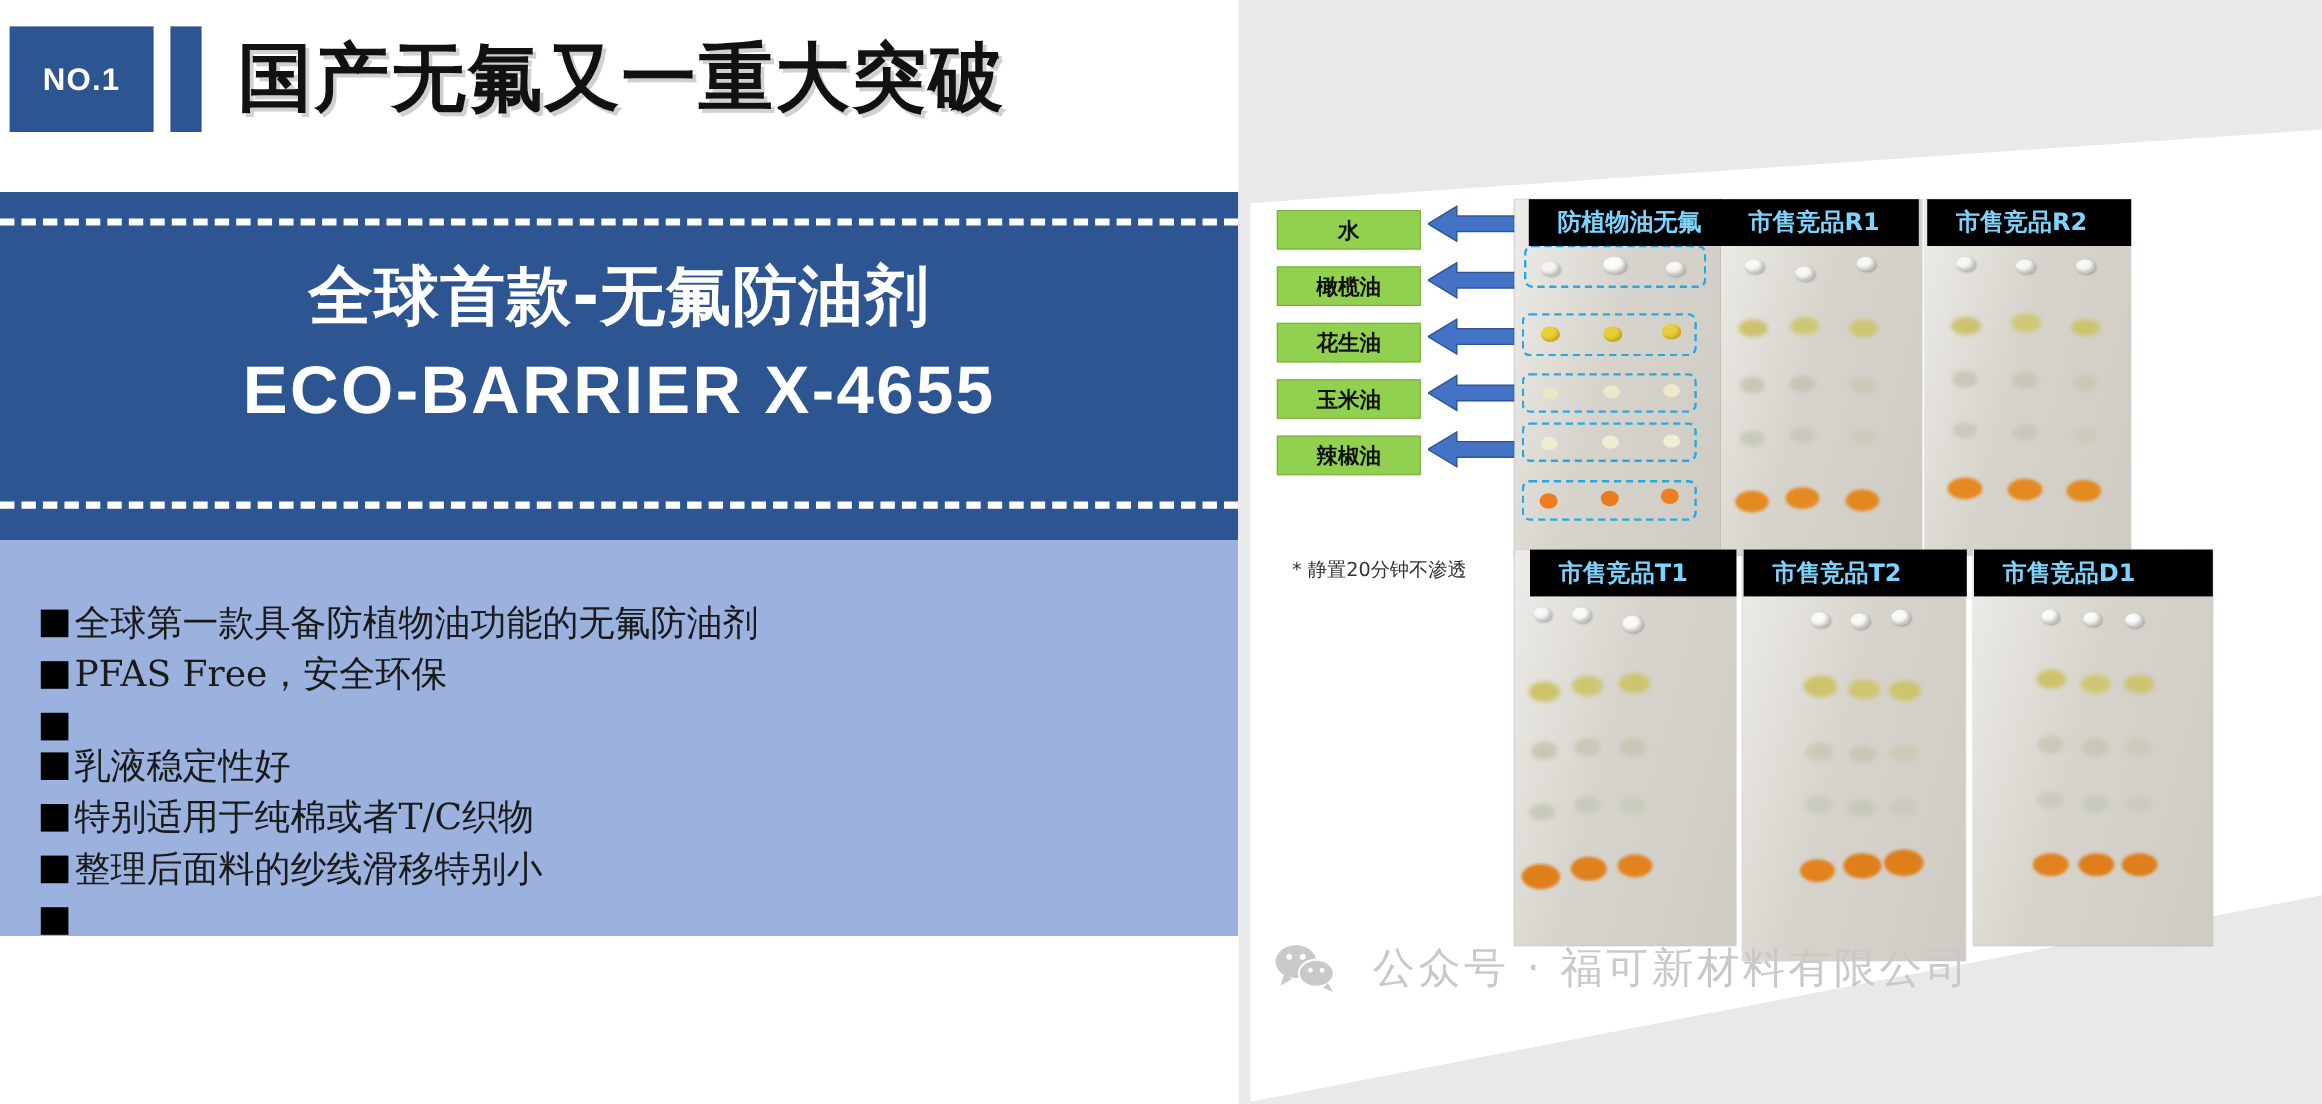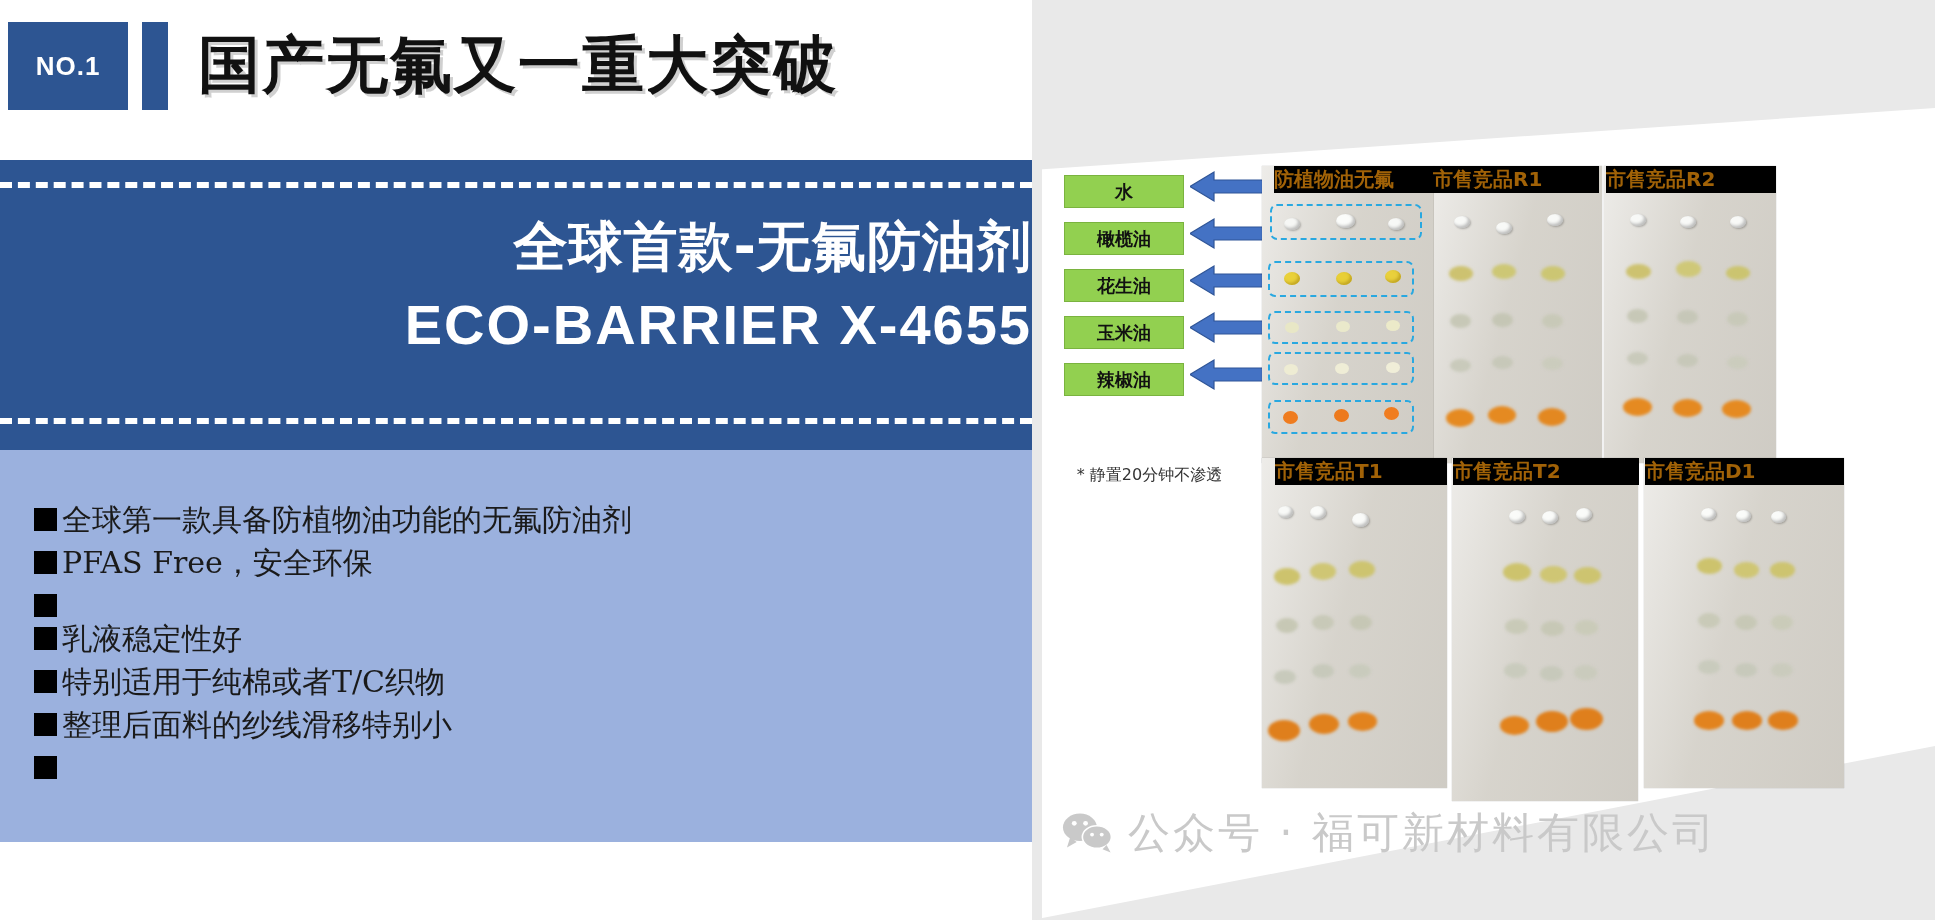--- a/index.html
+++ b/index.html
@@ -45,36 +45,36 @@
     background: #2d5592;
   }
   .dash-line {
     position: absolute; left: 0; width: 1032px; height: 0;
     border-top: 6px dashed #ffffff;
   }
   .dash-top { top: 22px; }
   .dash-bottom { top: 258px; }
   .banner-text {
     position: absolute; left: 0; top: 48px; width: 1032px;
-    text-align: right; color: #ffffff;
+    text-align: center; color: #ffffff;
   }
   .banner-line1 {
     font-size: 54px; font-weight: bold; letter-spacing: 1px;
     line-height: 78px;
     font-family: "DejaVu Sans", "Liberation Sans", sans-serif;
   }
   .banner-line2 {
     font-size: 56px; font-weight: bold; letter-spacing: 2px;
     line-height: 78px;
     font-family: "Liberation Sans", sans-serif;
   }
 
   
   .bullet-panel {
-    position: absolute; left: 0; top: 450px; width: 1032px; height: 392px;
+    position: absolute; left: 0; top: 450px; width: 1032px; height: 330px;
     background: #9bb1de;
     padding: 48px 28px 0 34px;
   }
   .bullet-row {
     display: flex; align-items: flex-start;
     font-size: 30px; line-height: 43px; color: #1a1a1a;
     font-family: "DejaVu Serif", "Liberation Serif", serif;
     white-space: nowrap;
   }
   .bullet-mark {
@@ -125,42 +125,42 @@
     font-family: "DejaVu Sans", "Liberation Sans", sans-serif;
     white-space: nowrap;
   }
 
   
   .panel {
     position: absolute; background: #d8d5ce; overflow: hidden;
     box-shadow: 0 0 1px rgba(0,0,0,.3);
   }
   .panel-head {
-    position: absolute; height: 27px; background: #000000; color: #a16207;
-    display: flex; align-items: center; padding-left: 0;
+    position: absolute; height: 39px; background: #000000; color: #7dd3fc;
+    display: flex; align-items: center; padding-left: 24px;
     font-size: 20px; font-weight: bold; z-index: 6;
     font-family: "DejaVu Sans", "Liberation Sans", sans-serif;
     white-space: nowrap;
   }
   .dot { position: absolute; border-radius: 50%; }
   .hl-box {
     position: absolute; border: 2px dashed #29a8e0; border-radius: 7px;
     z-index: 4;
   }
   .panel-grain {
     position: absolute; inset: 0;
     background:
       linear-gradient(105deg, rgba(255,255,255,.55) 0%, rgba(210,206,197,.2) 45%, rgba(190,186,178,.35) 100%);
   }
 
   
   .watermark {
-    position: absolute; left: 30px; top: 805px;
-    display: flex; align-items: center; gap: 14px;
-    color: #c9c9c9; font-size: 42px; letter-spacing: 3px;
+    position: absolute; left: 30px; top: 783px;
+    display: flex; align-items: center; gap: 30px;
+    color: #c9c9c9; font-size: 35px; letter-spacing: 3px;
     font-family: "DejaVu Sans", "Liberation Sans", sans-serif;
     white-space: nowrap;
   }
   .wechat-icon { width: 52px; height: 42px; }
 </style>
 </head>
 <body>
 
 <div id="slide">
 

